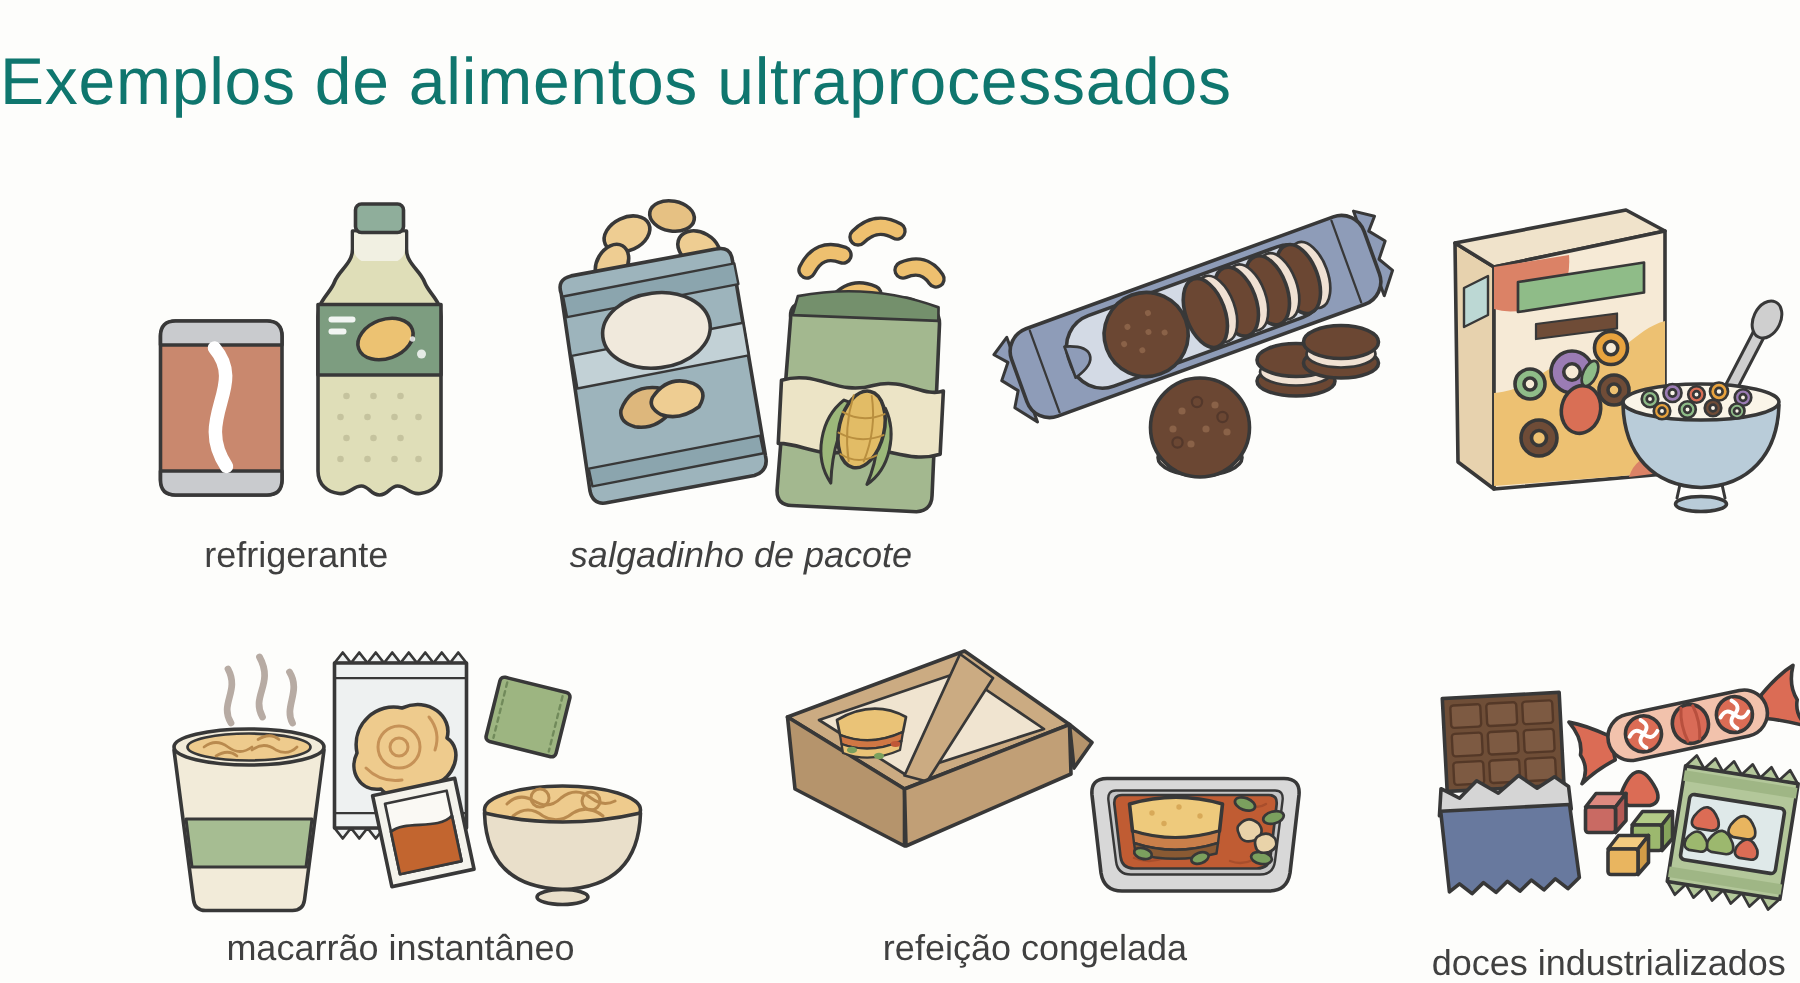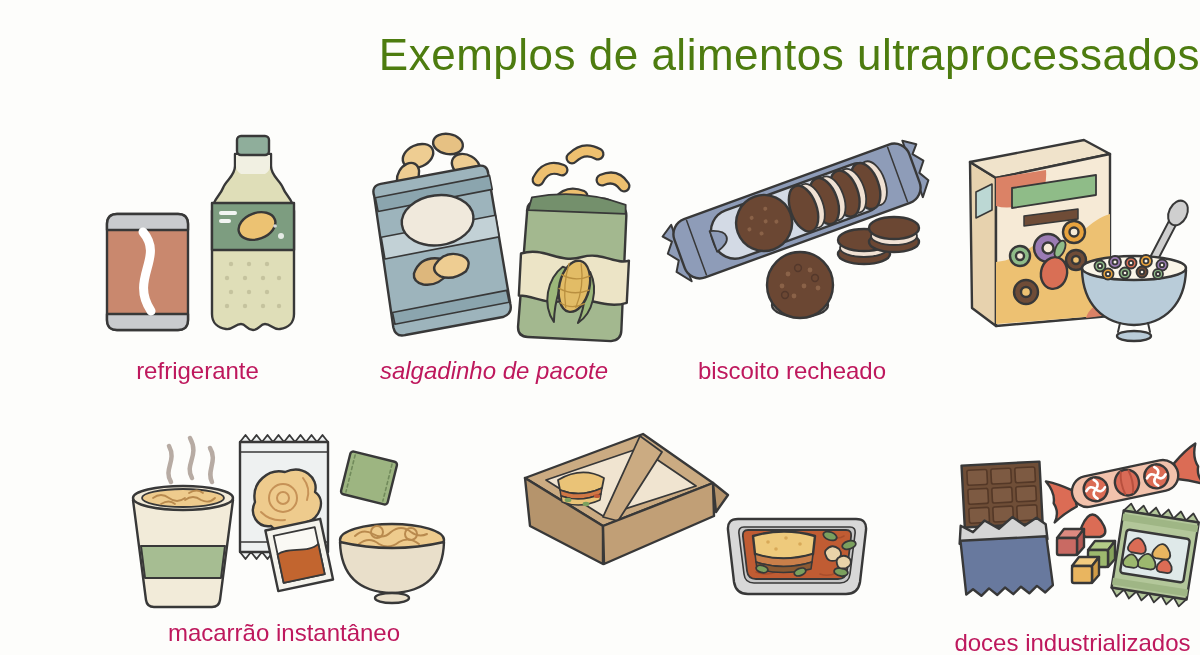--- a/index.html
+++ b/index.html
@@ -1,35 +1,35 @@
 <!DOCTYPE html>
 <html><head>
 <meta charset="utf-8">
 <style>
   html,body{margin:0;padding:0;}
   .canvas{
     position:relative;width:1200px;height:655px;background:#fdfdfb;
     font-family:"Liberation Sans","DejaVu Sans",sans-serif;overflow:hidden;
   }
   .title{
-    position:absolute;top:30px;left:0;width:100%;text-align:right;
-    font-size:44px;font-weight:500;color:#4d7c0f;letter-spacing:.5px;margin:0;
+    position:absolute;top:30px;left:0;width:100%;text-align:left;
+    font-size:44px;font-weight:500;color:#0f766e;letter-spacing:.5px;margin:0;
   }
   .item{position:absolute;display:flex;flex-direction:column;align-items:center;}
   .item svg{display:block;}
   .caption{
-    font-size:24px;color:#be185d;text-align:center;line-height:1.28;margin:2px 0 0 0;
+    font-size:24px;color:#404040;text-align:center;line-height:1.28;margin:2px 0 0 0;
   }
   
   #item-refrigerante{left:45px;top:102px;width:225px;}
   #item-salgadinho {left:310px;top:102px;width:288px;font-style:italic;}
   #item-biscoito   {left:612px;top:102px;width:280px;}
   #item-cereal     {left:910px;top:102px;width:272px;}
   #item-cereal .caption{max-width:200px;}
-  #item-macarrao   {left:79px;top:410px;width:330px;}
+  #item-macarrao   {left:62px;top:410px;width:330px;}
   #item-refeicao   {left:460px;top:408px;width:380px;}
   #item-doces      {left:885px;top:420px;width:295px;}
 </style>
 </head>
 <body>
 
 <div class="canvas">
 
   <h1 class="title">Exemplos de alimentos ultraprocessados</h1>
 
@@ -185,21 +185,20 @@
             </g>
             <g fill="none" stroke="#54382b" stroke-width="1.5">
               <circle cx="146" cy="150" r="3.4"></circle>
                 <circle cx="163" cy="160" r="3.4"></circle>
                 <circle cx="133" cy="177" r="3.4"></circle>
             </g>
           </g>
         </g>
       </g>
     </svg>
-    <figcaption class="caption">biscoito recheado</figcaption>
   </figure>
 
   <figure class="item" id="item-cereal">
     <svg width="272" height="236" viewBox="0 0 272 236">
       <g stroke="#383838" stroke-width="2.4" stroke-linejoin="round" stroke-linecap="round">
         <g>
           <polygon points="20,44 46,60 46,208 22,190" fill="#e7d2ae"></polygon>
           <polygon points="20,44 134,22 160,36 46,60" fill="#f0e3cb"></polygon>
           <polygon points="46,60 160,36 160,198 46,208" fill="#f6ead6"></polygon>
           <polygon points="26,74 42,66 42,92 26,100" fill="#bcd8d4" stroke-width="1.6"></polygon>
@@ -364,20 +363,21 @@
             <ellipse cx="300" cy="148" rx="6" ry="3.5" transform="rotate(-20 300 148)"></ellipse>
             <ellipse cx="262" cy="145" rx="6" ry="3.5" transform="rotate(15 262 145)"></ellipse>
           </g>
           <g fill="#e9d3a9" stroke-width="1.8">
             <path d="M326,126 q6,-7 13,-1 q5,6 -2,11 q-9,3 -11,-4 q-2,-4 0,-6 Z"></path>
             <path d="M338,134 q7,-5 12,1 q3,6 -4,9 q-8,2 -9,-4 q-1,-4 1,-6 Z"></path>
           </g>
         </g>
       </g>
     </svg>
+    <figcaption class="caption">refeição congelada</figcaption>
   </figure>
 
   <figure class="item" id="item-doces">
     <svg width="295" height="190" viewBox="0 0 295 190">
       <g stroke="#383838" stroke-width="2.4" stroke-linejoin="round" stroke-linecap="round">
         <g transform="rotate(-3 70 95)">
           <rect x="40" y="28" width="78" height="62" fill="#6f4e37"></rect>
           <g fill="#7d5a42" stroke="#543827" stroke-width="1.6">
             <rect x="45" y="33" width="20" height="15" rx="2"></rect>
               <rect x="69" y="33" width="20" height="15" rx="2"></rect>

